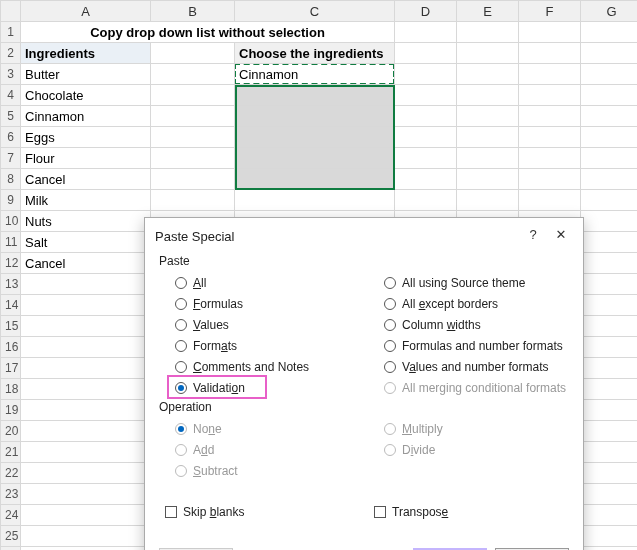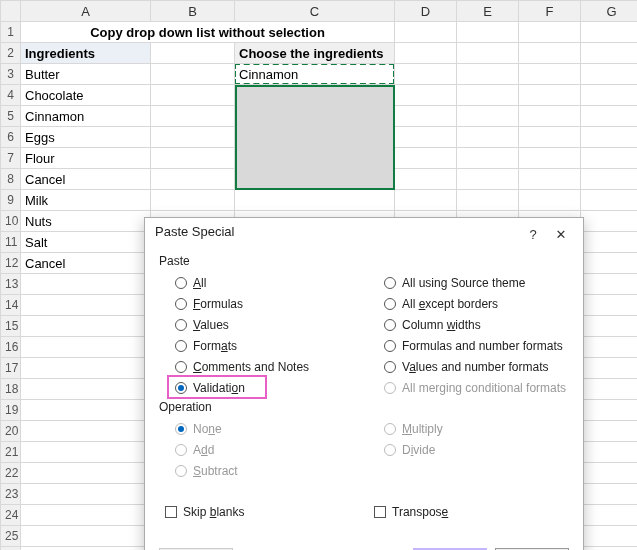--- a/index.html
+++ b/index.html
@@ -60,21 +60,21 @@
     position: absolute;
     left: 144px; top: 217px;
     width: 440px;
     background: #fff;
     border: 1px solid #aaa;
     box-shadow: 0 4px 14px rgba(0,0,0,.25);
     font-size: 12px;
     color: #222;
   }
   .dlg-title {
-    display:flex;align-items:flex-start;
+    display:flex;align-items:flex-end;
     padding: 6px 8px 6px 10px;
     font-size: 13px;
   }
   .dlg-title .t { flex:1; }
   .dlg-title .ico {
     width: 28px; height: 20px;
     display:flex;align-items:center;justify-content:center;
     color:#333;
   }
   .dlg-body { padding: 2px 14px 20px 14px; }

